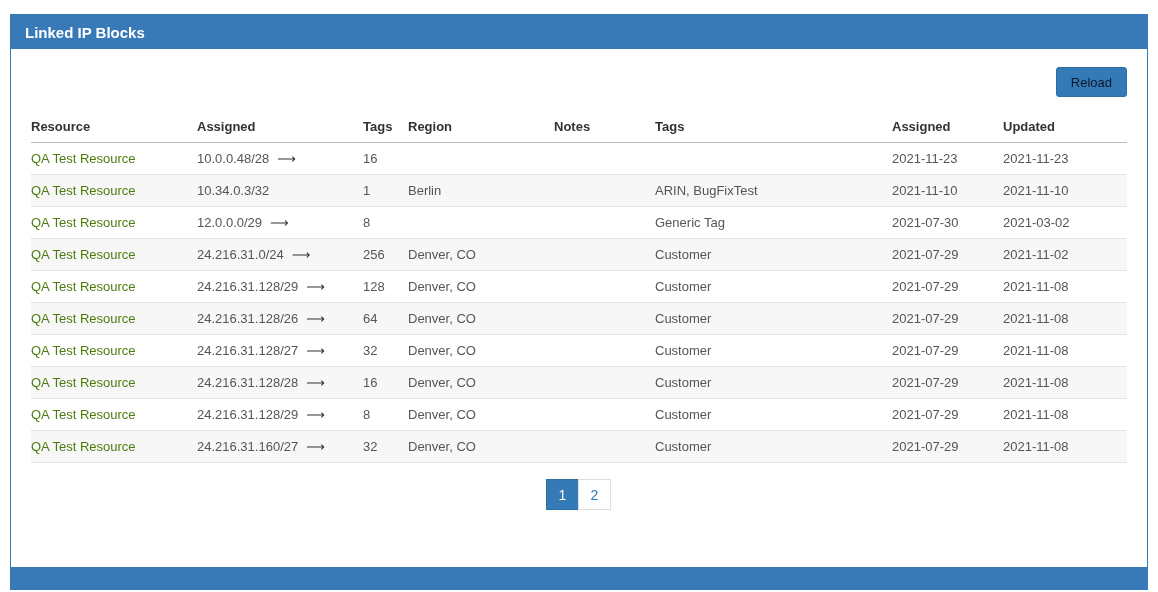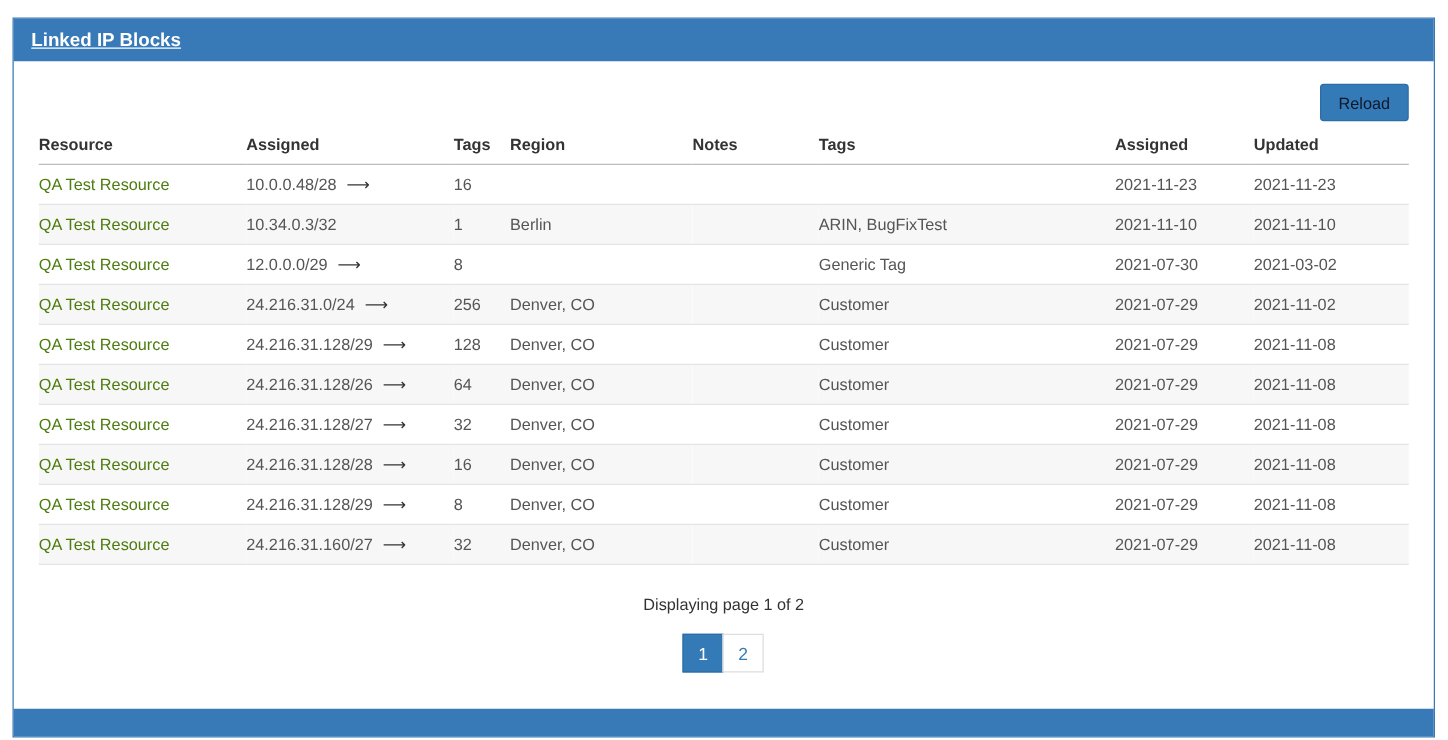--- a/index.html
+++ b/index.html
@@ -21,21 +21,20 @@
   .panel-header {
     height: 34px;
     background: #3879b7;
     color: #ffffff;
     display: flex;
     align-items: center;
     padding-left: 14px;
     font-size: 15px;
     font-weight: bold;
     flex: 0 0 auto;
-    text-decoration: underline;
   }
   .panel-body {
     flex: 1 1 auto;
     padding: 0 20px;
     overflow: hidden;
   }
   .panel-footer {
     height: 22px;
     background: #3879b7;
     flex: 0 0 auto;
@@ -51,21 +50,21 @@
     border: 1px solid #2e6da4;
     color: #0f172a;
     font-family: "Liberation Sans", sans-serif;
     font-size: 13px;
     padding: 6px 14px;
     border-radius: 3px;
     cursor: pointer;
   }
   table.ip-table {
     width: 100%;
-    margin-top: 3px;
+    margin-top: 14px;
     border-collapse: collapse;
     table-layout: fixed;
     font-size: 13px;
   }
   col.c-resource { width: 166px; }
   col.c-address  { width: 166px; }
   col.c-hosts    { width: 45px;  }
   col.c-region   { width: 146px; }
   col.c-notes    { width: 101px; }
   col.c-tags     { width: 237px; }
@@ -261,21 +260,20 @@
             <td>32</td>
             <td>Denver, CO</td>
             <td></td>
             <td>Customer</td>
             <td>2021-07-29</td>
             <td>2021-11-08</td>
           </tr>
         </tbody>
     </table>
 
-    <div class="paging-status">Displaying page 1 of 2</div>
 
     <div class="pagination">
       <button class="page-btn active">1</button>
       <button class="page-btn">2</button>
     </div>
   </div>
 
   <div class="panel-footer"></div>
 </div>
 

